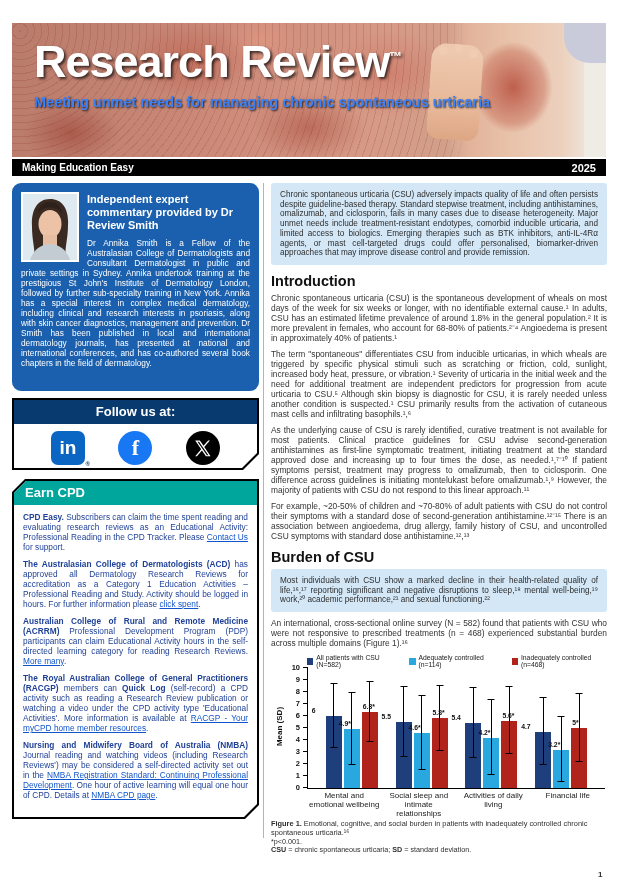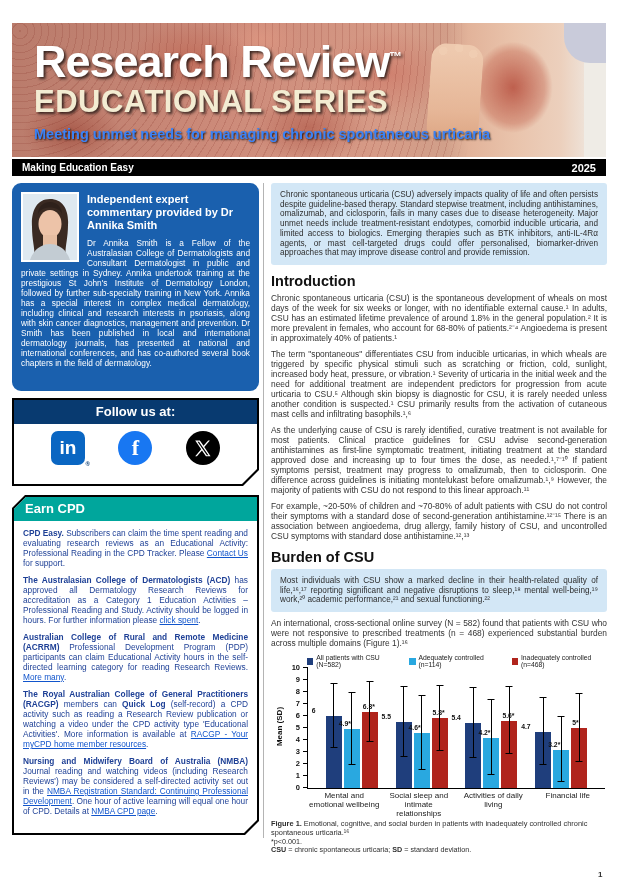--- a/index.html
+++ b/index.html
@@ -46,21 +46,21 @@
 
   
   .sidebar{position:absolute;left:12px;top:183px;width:247px;}
   .expert-box{background:#1a60ae;border-radius:9px;padding:9px 9px 8px;color:#fff;height:191px;overflow:hidden;box-sizing:content-box;}
   .expert-photo{float:left;width:54px;height:66px;border:2px solid #fff;margin:0 8px 3px 0;background:#dfe9f0;}
   .expert-heading{font-size:11px;font-weight:bold;line-height:1.18;padding-top:1px;}
   .expert-bio{font-size:8.3px;line-height:10px;text-align:justify;margin:6px 0 0;}
 
   .cutbox{position:relative;background:#000;}
   .cutbox-inner{position:absolute;inset:2px;background:#fff;overflow:hidden;}
-  .follow-box{margin-top:7px;height:88px;
+  .follow-box{margin-top:7px;height:72px;
     clip-path:polygon(0 0,100% 0,100% calc(100% - 16px),calc(100% - 16px) 100%,0 100%);}
   .follow-box .cutbox-inner{clip-path:polygon(0 0,100% 0,100% calc(100% - 15px),calc(100% - 15px) 100%,0 100%);}
   .follow-header{background:#083a70;color:#fff;font-size:13px;font-weight:bold;text-align:center;
     height:24px;line-height:24px;}
   .follow-icons{display:flex;justify-content:space-around;align-items:center;padding:7px 20px 0;}
   .icon{width:34px;height:34px;display:flex;align-items:center;justify-content:center;color:#fff;font-weight:bold;}
   .icon-linkedin{background:#0a66c2;border-radius:7px;font-size:19px;position:relative;}
   .icon-linkedin .reg{position:absolute;right:-5px;bottom:-2px;font-size:6px;color:#083a70;}
   .icon-facebook{background:#1877f2;border-radius:50%;font-size:22px;font-family:"Liberation Serif",serif;}
   .icon-x{background:#000;border-radius:50%;}
@@ -123,21 +123,20 @@
 <div class="page">
 
   <div class="banner">
     <div class="banner-bg"></div>
     <div class="banner-arm"></div>
     <div class="banner-sleeve"></div>
     <div class="banner-corner"></div>
     <div class="banner-hand"></div>
     <div class="banner-text">
       <div class="banner-title"><span>Research Review</span><span class="tm">™</span></div>
-      <div class="banner-series">EDUCATIONAL SERIES</div>
       <div class="banner-subtitle">Meeting unmet needs for managing chronic spontaneous urticaria</div>
     </div>
   </div>
 
   <div class="topbar">
     <span class="tb-left">Making Education Easy</span>
     <span class="tb-right">2025</span>
   </div>
 
   <div class="divider-v"></div>
@@ -148,21 +147,21 @@
       <div class="expert-photo">
         <svg width="54" height="66" viewBox="0 0 54 66" aria-hidden="true">
           <rect width="54" height="66" fill="#dfe9f0"></rect>
           <path d="M27 5 C13 5 8 18 9 33 C9 48 13 58 11 66 L43 66 C41 56 45 46 45 31 C46 16 40 5 27 5Z" fill="#3a2a22"></path>
           <ellipse cx="27" cy="30" rx="11.5" ry="14" fill="#edc3a8"></ellipse>
           <rect x="20" y="41" width="14" height="11" fill="#e6bda1"></rect>
           <path d="M7 66 C11 54 20 50 27 50 C34 50 43 54 47 66 Z" fill="#c3ccd3"></path>
           <path d="M15 21 C16 11 38 11 39 21 C39 13 34 8 27 8 C20 8 15 13 15 21Z" fill="#2e211b"></path>
         </svg>
       </div>
-      <div class="expert-heading">Independent expert commentary provided by Dr Annika Smith</div>
+      <div class="expert-heading">Independent expert commentary provided by Dr Review Smith</div>
       <p class="expert-bio">Dr Annika Smith is a Fellow of the Australasian College of Dermatologists and Consultant Dermatologist in public and private settings in Sydney. Annika undertook training at the prestigious St John's Institute of Dermatology London, followed by further sub-specialty training in New York. Annika has a special interest in complex medical dermatology, including clinical and research interests in psoriasis, along with skin cancer diagnostics, management and prevention. Dr Smith has been published in local and international dermatology journals, has presented at national and international conferences, and has co-authored several book chapters in the field of dermatology.</p>
     </div>
 
     <div class="cutbox follow-box">
       <div class="cutbox-inner">
         <div class="follow-header">Follow us at:</div>
         <div class="follow-icons">
           <div class="icon icon-linkedin">
             <span>in</span>
             <span class="reg">®</span>

